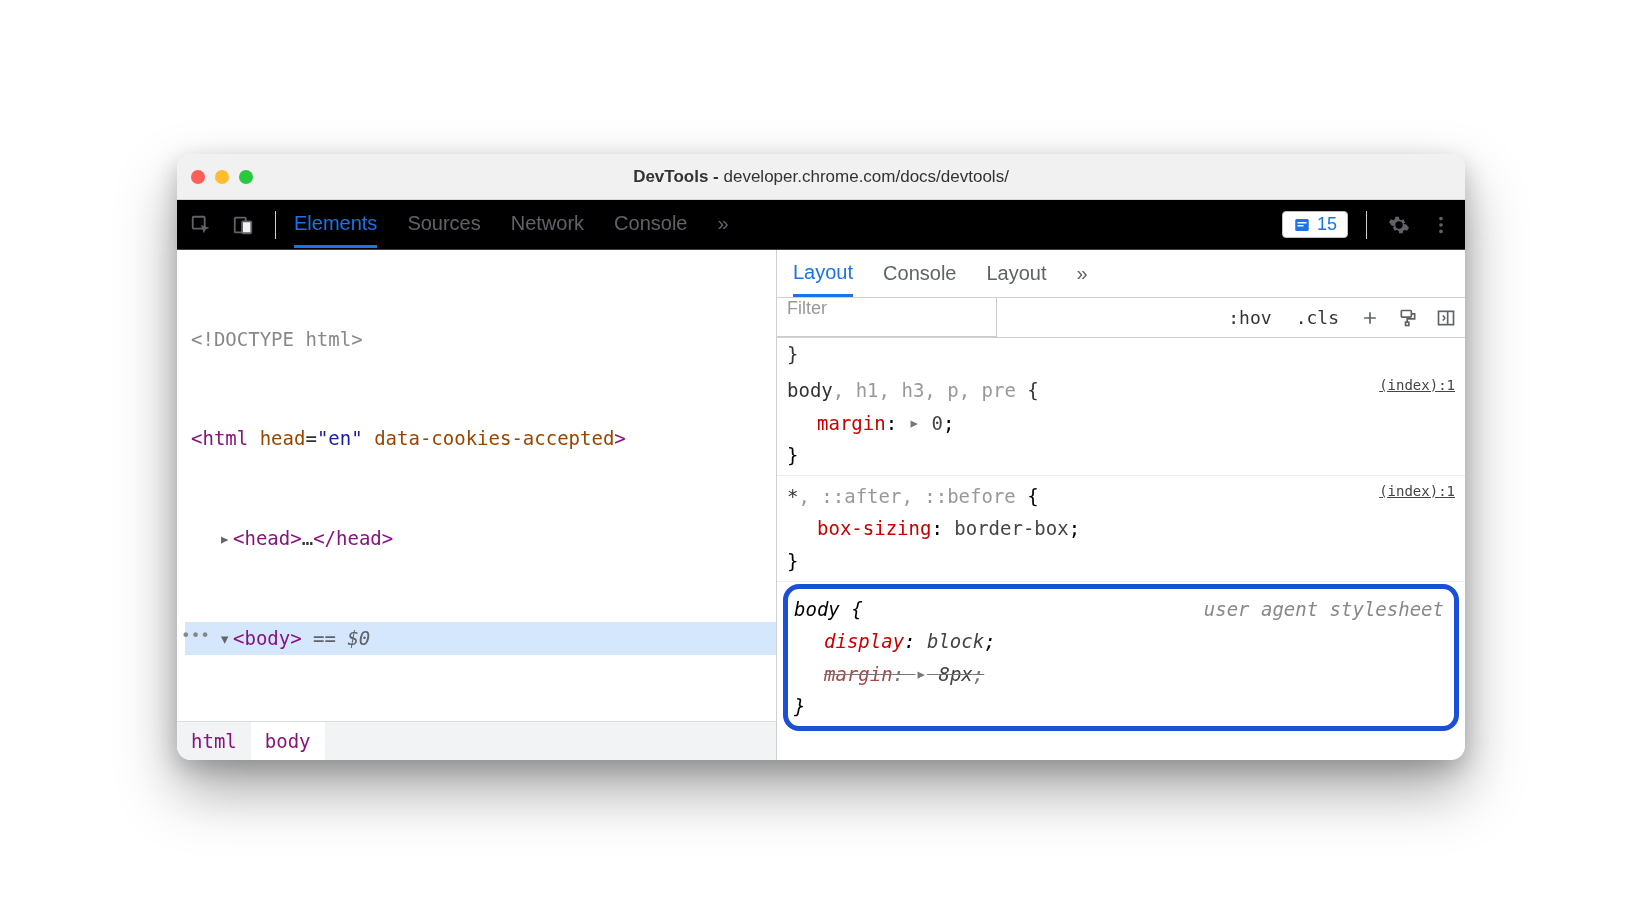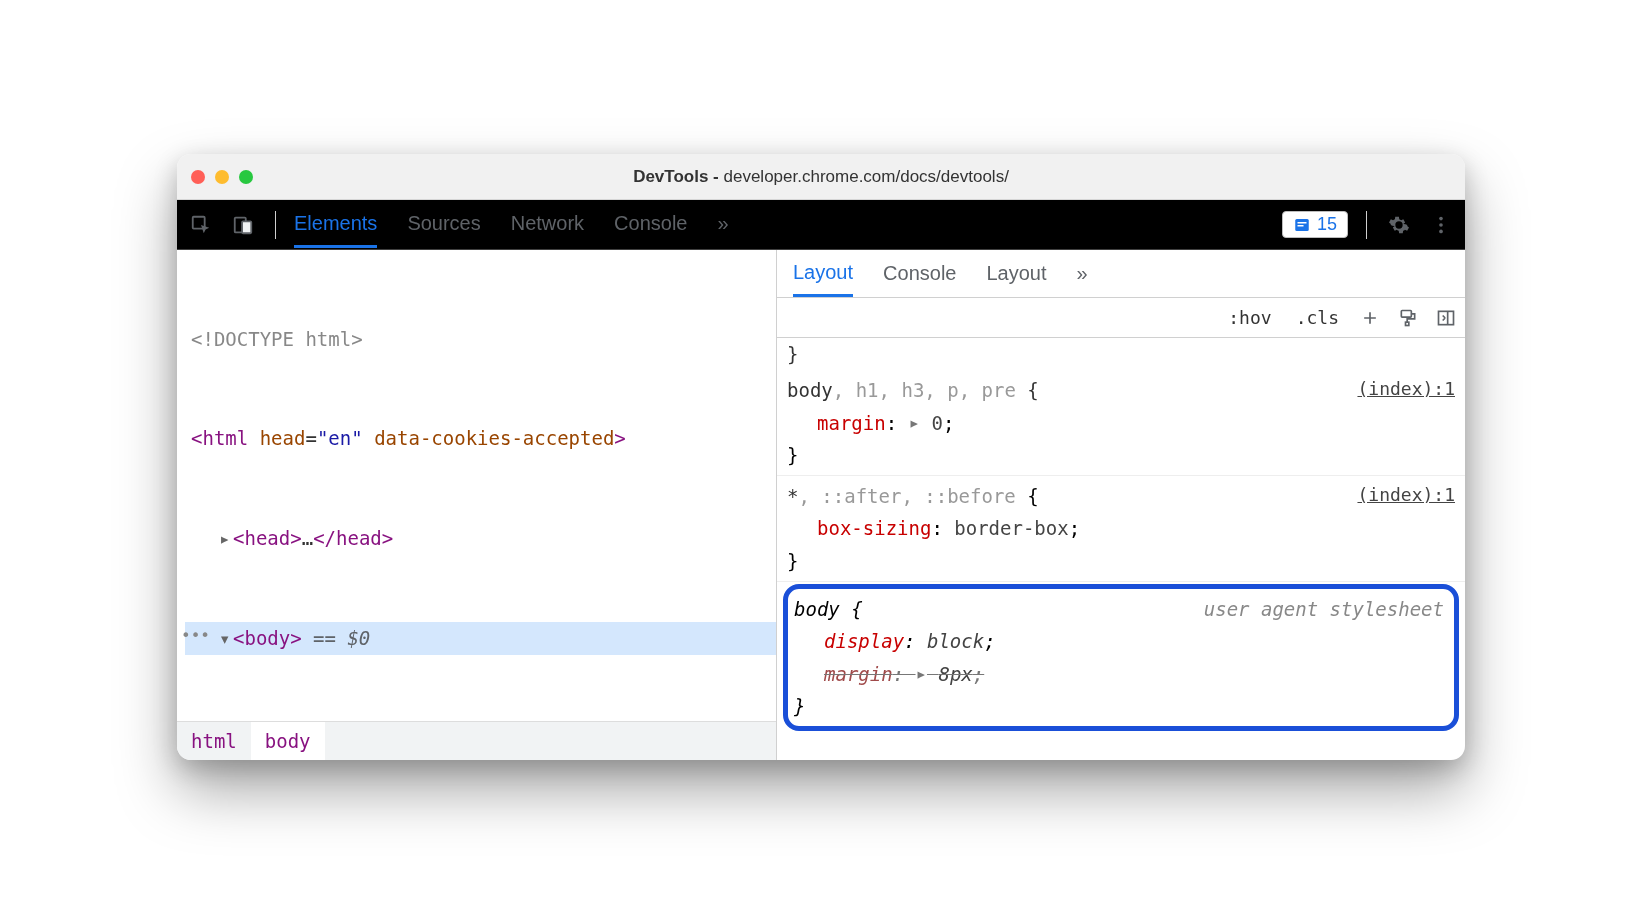--- a/index.html
+++ b/index.html
@@ -103,21 +103,21 @@
   .filter-opt { padding: 0 12px; font-family: Menlo, monospace; font-size: 18px; color: #333; cursor: pointer; }
   .filter-icon { width: 26px; height: 26px; display:flex; align-items:center; justify-content:center; color:#5f6368; cursor:pointer; margin: 0 6px; }
 
   .styles { flex: 1; overflow: hidden; font-size: 19px; line-height: 1.7; }
   .rule { padding: 4px 10px; border-bottom: 1px solid #eee; position: relative; }
   .sel-tok { color: #333; }
   .sel-tok.dim { color: #999; }
   .prop { padding-left: 30px; }
   .prop-n { color: #c80000; }
   .prop-v { color: #444; }
-  .src { position: absolute; right: 10px; top: 4px; color: #444; text-decoration: underline; font-size: 18px; }
+  .src { position: absolute; right: 10px; top: 4px; color: #444; text-decoration: underline; font-size: 14px; }
   .ua-box {
     border: 5px solid #1a4fd8; border-radius: 16px; margin: 2px 6px 6px 6px;
     padding: 4px 6px; font-style: italic; position: relative;
   }
   .ua-box .src2 { position: absolute; right: 10px; top: 4px; color: #888; }
   .strike { text-decoration: line-through; color: #777; }
   .strike .prop-n { color: #a04a4a; }
   .tri { display:inline-block; transform: translateY(-1px); color:#777; }
 
   .dots { position:absolute; left:-4px; color:#888; font-size:16px; }
@@ -211,20 +211,21 @@
     </div>
 
     <div class="right">
       <div class="right-tabs">
         <div class="rtab active">Layout</div>
         <div class="rtab">Console</div>
         <div class="rtab">Layout</div>
         <div class="rtab">»</div>
       </div>
       <div class="filterbar">
+        <div class="filter-input">Filter</div>
         <div style="flex:1"></div>
         <div class="filter-opt">:hov</div>
         <div class="filter-opt">.cls</div>
         <div class="filter-icon">
             <svg width="20" height="20" viewBox="0 0 24 24" stroke="#5f6368" stroke-width="2">
               <path d="M12 5v14M5 12h14"></path>
             </svg>
           </div>
         <div class="filter-icon">
             <svg width="20" height="20" viewBox="0 0 24 24" fill="none" stroke="#5f6368" stroke-width="2">

